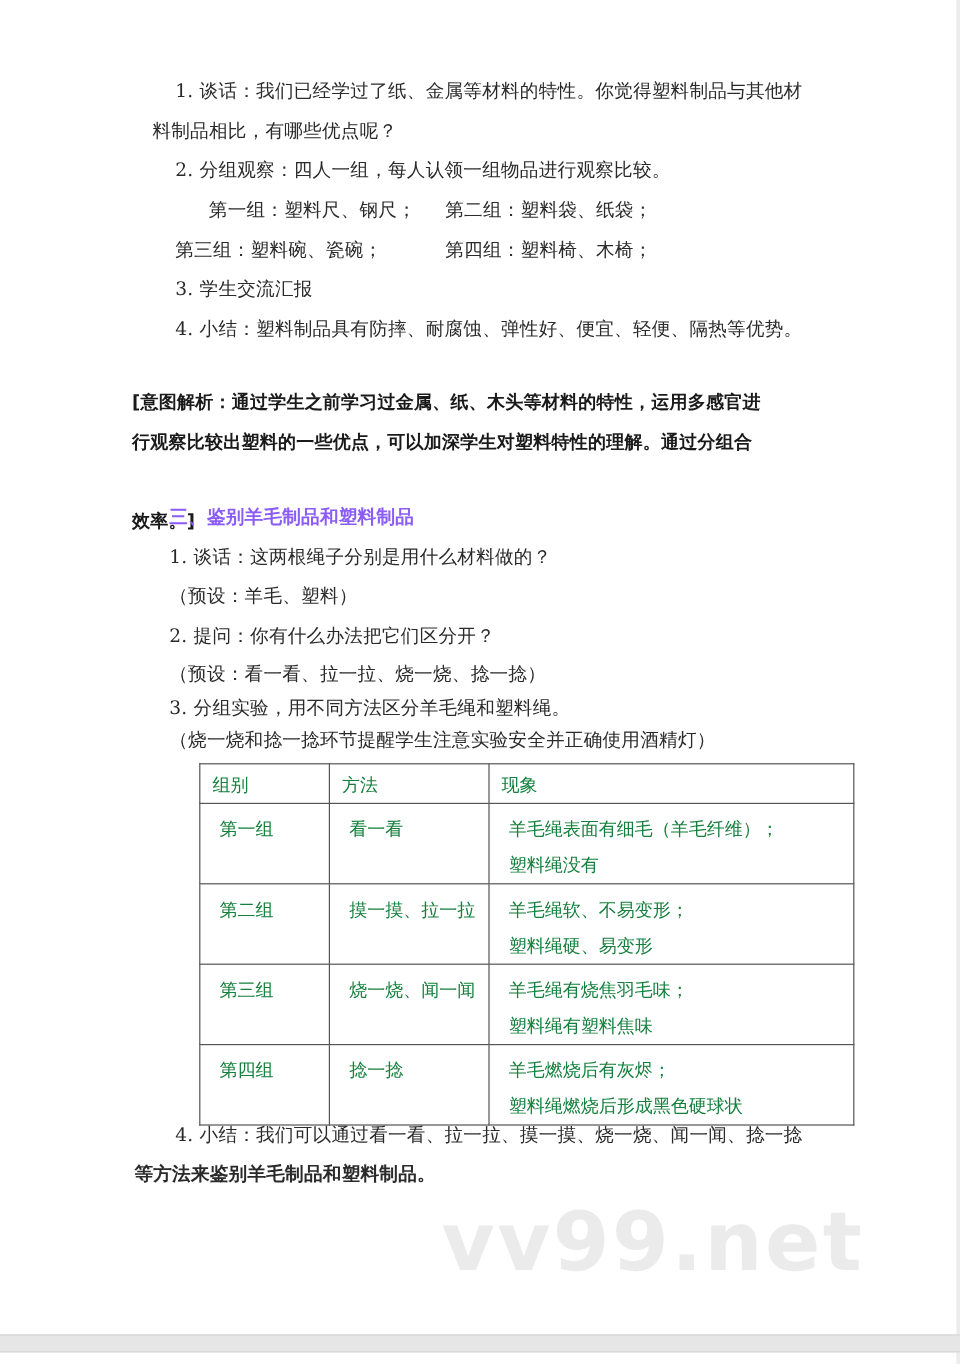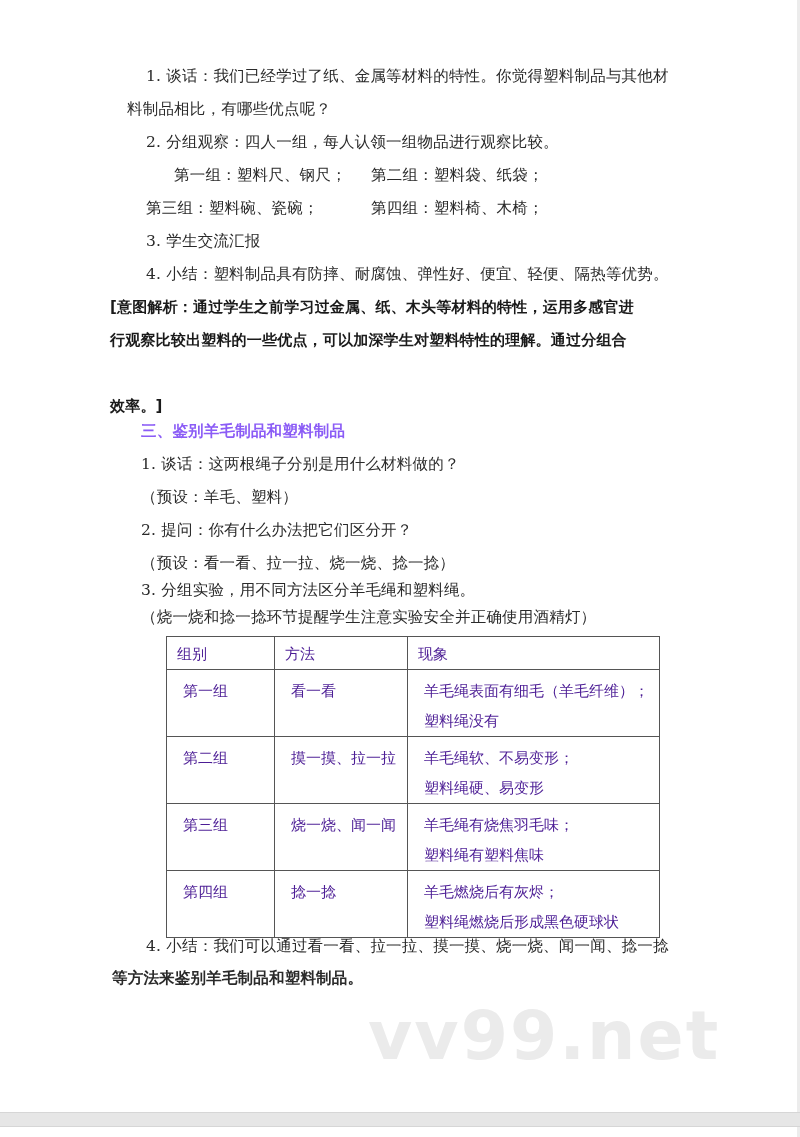--- a/index.html
+++ b/index.html
@@ -6,25 +6,25 @@
     body {
       width: 800px; height: 1137px; position: relative; overflow: hidden;
       background: #ffffff;
       font-family: "DejaVu Serif", "Liberation Serif", serif;
       color: #2a2a2a;
     }
     .page { position: absolute; left: 0; top: 0; width: 797px; height: 1112px; background: #fff; }
     .right-edge { position: absolute; right: 0; top: 0; width: 3px; height: 1137px; background: #ececec; }
     .bottom-band { position: absolute; left: 0; top: 1112px; width: 800px; height: 13px; background: #e6e6e6; border-top: 1px solid #d6d6d6; border-bottom: 1px solid #d6d6d6; }
     .line { position: absolute; font-size: 15.5px; line-height: 20px; white-space: nowrap; letter-spacing: 0.2px; }
-    .bold { font-family: "DejaVu Sans", "Liberation Sans", sans-serif; font-weight: bold; color: #1a1a1a; font-size: 15px; }
+    .bold { font-family: "DejaVu Sans", "Liberation Sans", sans-serif; font-weight: bold; color: #1a1a1a; font-size: 15px; margin-top: 28px; }
     .heading { font-family: "DejaVu Sans", "Liberation Sans", sans-serif; font-weight: bold; color: #8b5cf6; font-size: 15.5px; }
     table.exp {
-      position: absolute; left: 166px; top: 636px; width: 494px;
-      border-collapse: collapse; font-size: 15px; color: #4c1d95;
+      position: absolute; left: 166px; top: 636px; width: 546px;
+      border-collapse: collapse; font-size: 15px; color: #15803d;
     }
     table.exp td, table.exp th {
       border: 1.5px solid #555; vertical-align: top; text-align: left;
       font-weight: normal; padding: 6px 10px 0 10px; line-height: 30px;
     }
     table.exp th { height: 27px; padding-top: 2px; }
     table.exp td { height: 57px; padding-left: 16px; }
     .col1 { width: 87px; } .col2 { width: 112px; }
     .watermark {
       position: absolute; left: 368px; top: 1000px;

